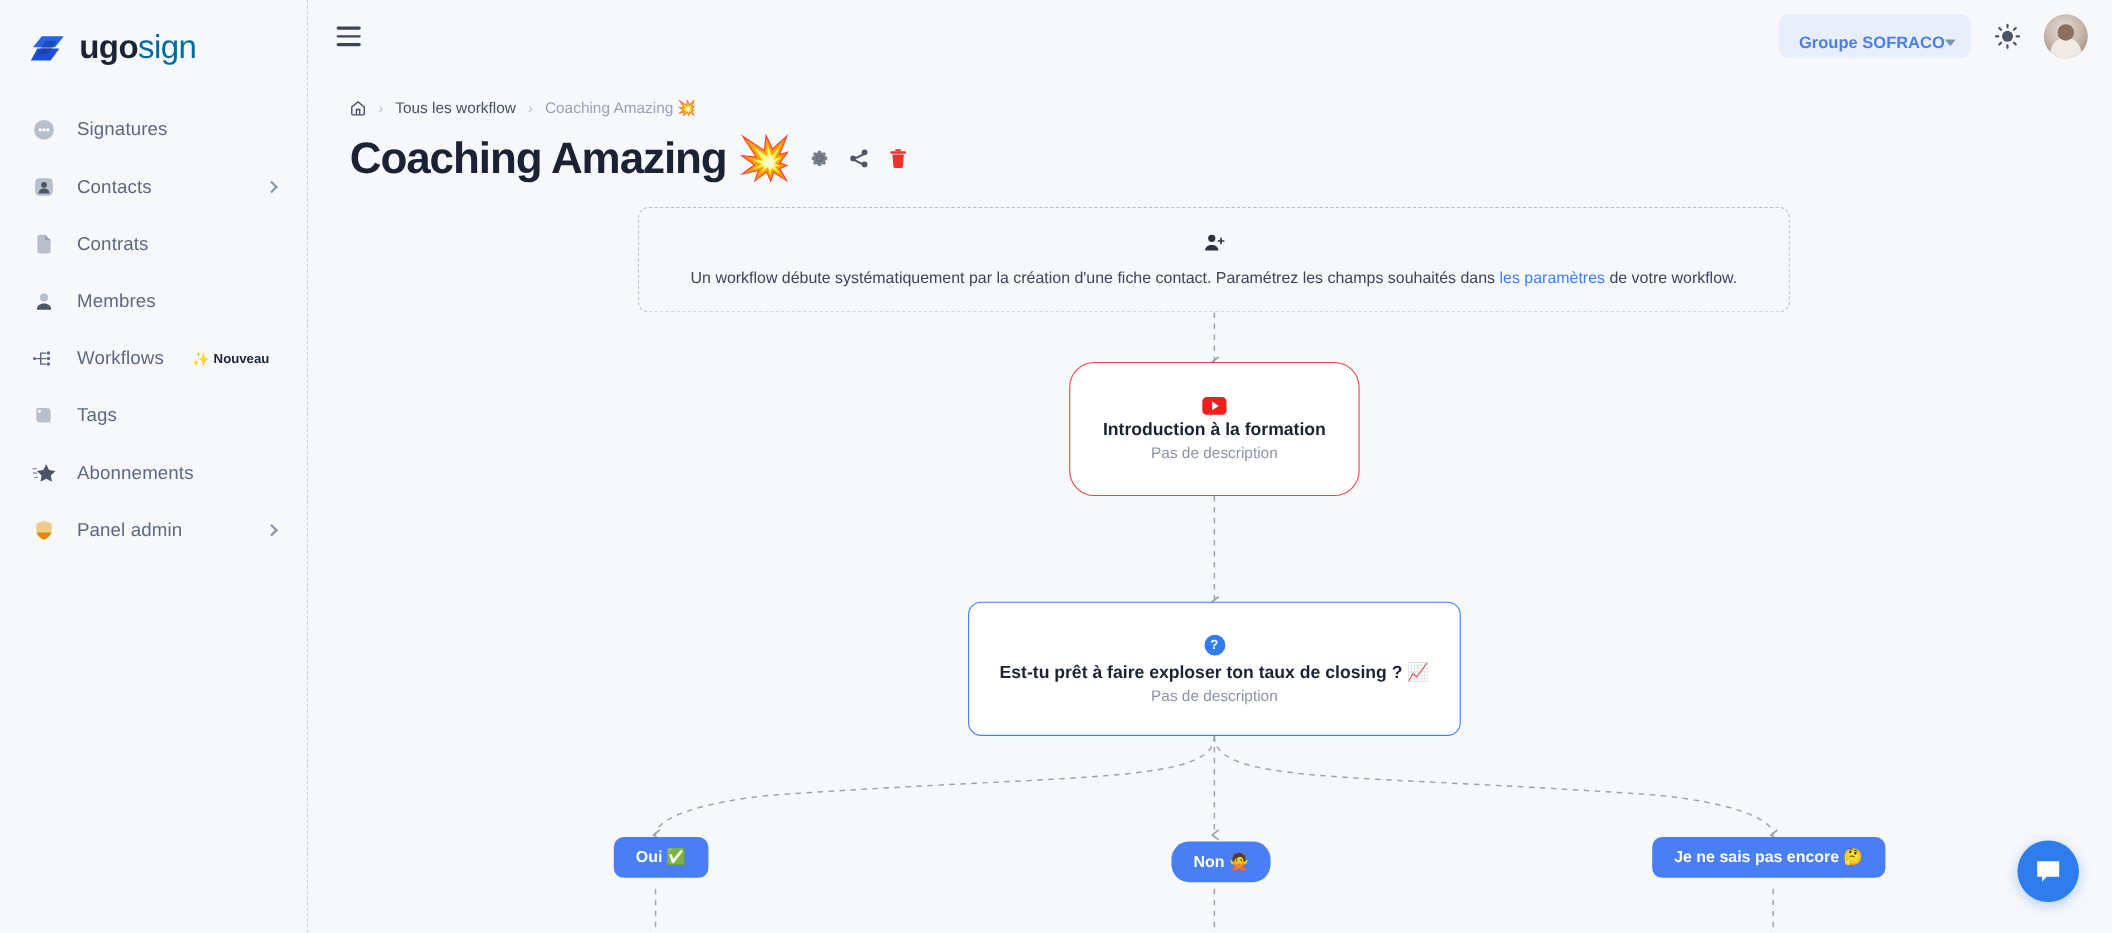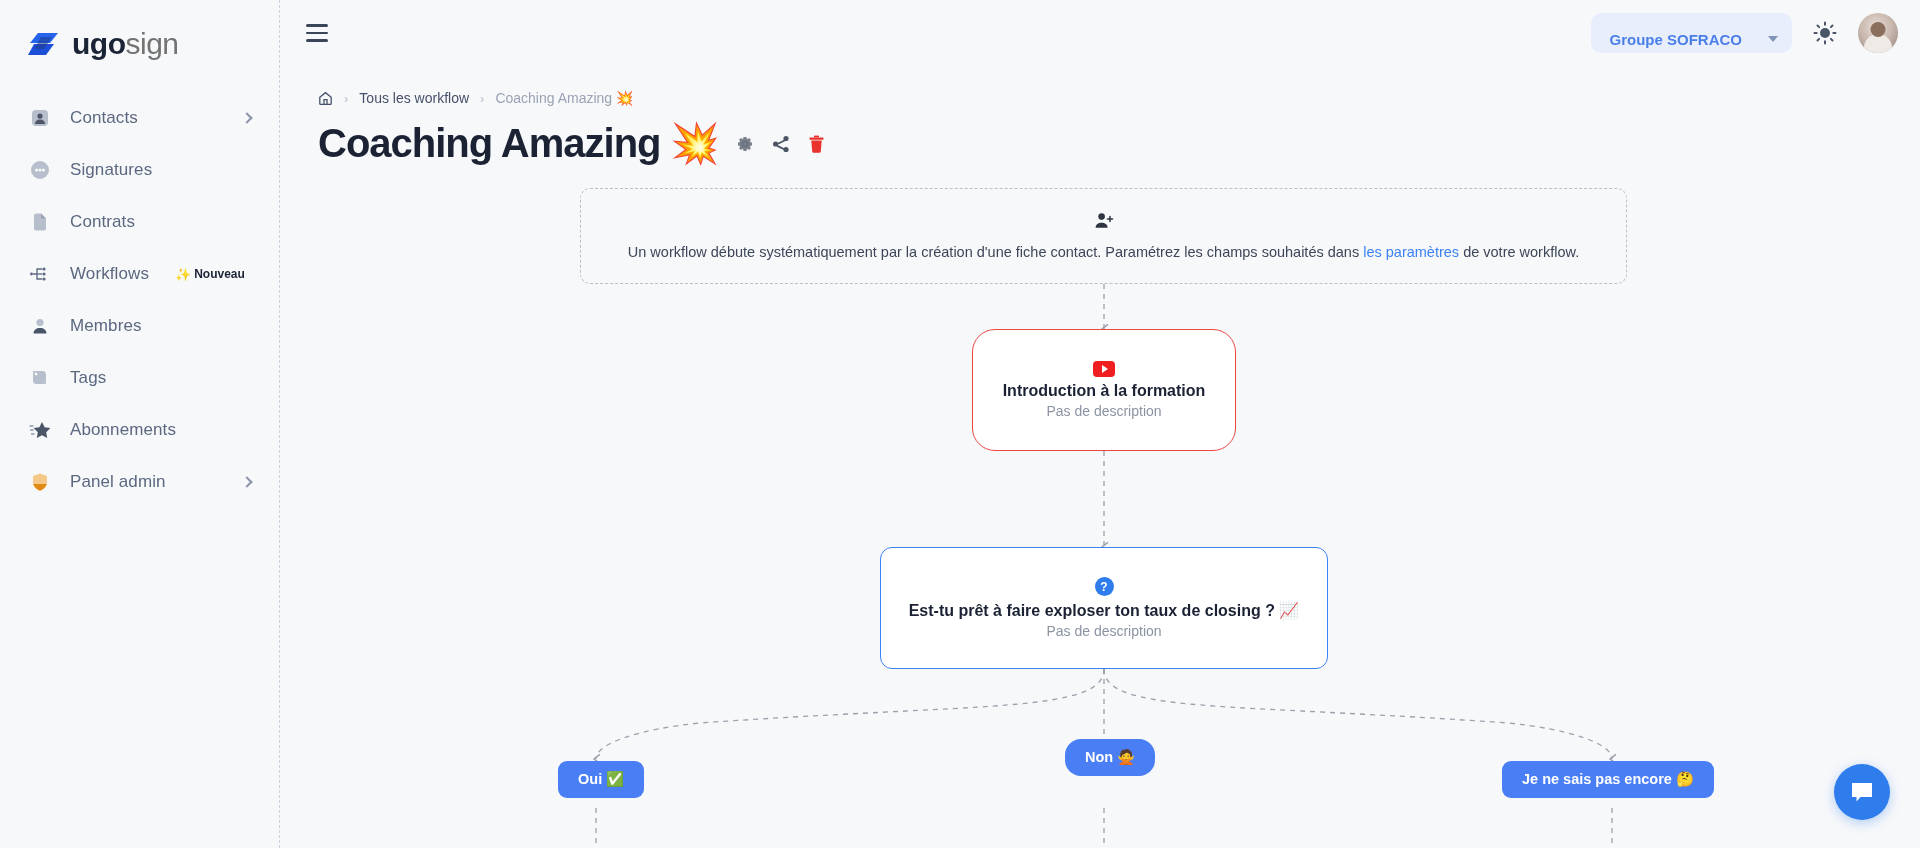--- a/index.html
+++ b/index.html
@@ -17,21 +17,21 @@
     width: 280px; height: 848px;
     background: #f7f8fa;
     border-right: 1px dashed #ccd2dd;
     flex: 0 0 280px;
     position: relative;
   }
   .brand { display: flex; align-items: center; gap: 10px; padding: 22px 0 0 28px; height: 66px; }
   .brand-mark { width: 34px; height: 26px; position: relative; }
   .brand-mark svg { display:block; }
   .brand-text { font-size: 30px; font-weight: 700; letter-spacing: -0.5px; color: #1b2336; }
-  .brand-text .lite { font-weight: 400; color: #737373; }
+  .brand-text .lite { font-weight: 400; color: #0369a1; }
 
   .user-card {
     margin: 20px 18px 0 18px;
     background: #f0f2f6;
     border: 1px solid #e6e9ef;
     border-radius: 14px;
     height: 62px;
     display: flex; align-items: center; gap: 14px;
     padding: 0 16px;
   }
@@ -94,21 +94,21 @@
   }
   .search-input {
     border: none; outline: none; background: transparent;
     font-family: "Liberation Sans", sans-serif; font-size: 15px;
     color: #38425a; width: 100%;
   }
   .search-input::placeholder { color: #a8b1c1; }
   .top-right { margin-left: auto; display: flex; align-items: center; gap: 18px; }
   .org-pill {
     background: #e8eefc; border-radius: 10px; height: 40px;
-    display: flex; align-items: center; gap: 26px; padding: 12px 14px 0 18px;
+    display: flex; align-items: center; padding: 12px 14px 0 18px;
     cursor: pointer;
   }
   .org-name { font-size: 15px; font-weight: 700; color: #4a7fe8; }
   .caret { width: 0; height: 0; border-left: 5px solid transparent; border-right: 5px solid transparent; border-top: 6px solid #7f93b5; }
   .theme-btn { width: 30px; height: 30px; display:flex; align-items:center; justify-content:center; cursor:pointer; }
   .avatar-top {
     width: 40px; height: 40px; border-radius: 50%;
     background: radial-gradient(circle at 45% 35%, #e8ded8 0%, #c9b9ae 45%, #8d7d74 100%);
     position: relative; overflow: hidden; cursor: pointer;
   }
@@ -194,77 +194,77 @@
       </span>
       <span class="brand-text"><span>ugo</span><span class="lite">sign</span></span>
     </div>
 
 
     <nav class="nav">
 
       <div class="nav-item">
         <span class="nav-ico">
           <svg width="22" height="22" viewBox="0 0 22 22">
-              <rect x="3" y="3" width="16" height="16" rx="4" fill="#b7bfcc"></rect>
-              <circle cx="11" cy="9" r="2.6" fill="#4a5568"></circle>
-              <path d="M6 17c0-3 2.4-4.6 5-4.6S16 14 16 17z" fill="#4a5568"></path>
-            </svg>
-        </span>
-        <span class="nav-label">Contacts</span>
-        <span class="chev"></span>
-      </div>
-
-      <div class="nav-item">
-        <span class="nav-ico">
-          <svg width="22" height="22" viewBox="0 0 22 22">
               <circle cx="11" cy="11" r="9" fill="#b7bfcc"></circle>
               <circle cx="7.5" cy="11" r="1.5" fill="#fff"></circle>
               <circle cx="11" cy="11" r="1.5" fill="#fff"></circle>
               <circle cx="14.5" cy="11" r="1.5" fill="#fff"></circle>
             </svg>
         </span>
         <span class="nav-label">Signatures</span>
       </div>
 
       <div class="nav-item">
         <span class="nav-ico">
           <svg width="22" height="22" viewBox="0 0 22 22">
+              <rect x="3" y="3" width="16" height="16" rx="4" fill="#b7bfcc"></rect>
+              <circle cx="11" cy="9" r="2.6" fill="#4a5568"></circle>
+              <path d="M6 17c0-3 2.4-4.6 5-4.6S16 14 16 17z" fill="#4a5568"></path>
+            </svg>
+        </span>
+        <span class="nav-label">Contacts</span>
+        <span class="chev"></span>
+      </div>
+
+      <div class="nav-item">
+        <span class="nav-ico">
+          <svg width="22" height="22" viewBox="0 0 22 22">
               <path d="M5 4.5a2 2 0 0 1 2-2h5l5 5v10a2 2 0 0 1-2 2H7a2 2 0 0 1-2-2z" fill="#b7bfcc"></path>
               <path d="M12 2.5l5 5h-5z" fill="#98a2b3"></path>
             </svg>
         </span>
         <span class="nav-label">Contrats</span>
+      </div>
+
+      <div class="nav-item">
+        <span class="nav-ico">
+          <svg width="22" height="22" viewBox="0 0 22 22">
+              <circle cx="11" cy="7.5" r="3.6" fill="#b7bfcc"></circle>
+              <path d="M4.5 18.5c0-3.6 2.9-5.6 6.5-5.6s6.5 2 6.5 5.6z" fill="#4a5568"></path>
+            </svg>
+        </span>
+        <span class="nav-label">Membres</span>
       </div>
 
       <div class="nav-item">
         <span class="nav-ico">
           <svg width="22" height="22" viewBox="0 0 22 22" fill="none" stroke="#5c6880" stroke-width="1.3">
             <circle cx="2.5" cy="11" r="1.4" fill="#5c6880" stroke="none"></circle>
             <path d="M4 11h4M8 11V6h5M8 11v5h5"></path>
             <circle cx="15" cy="6" r="1.6" fill="#5c6880" stroke="none"></circle>
             <circle cx="15" cy="11" r="1.6" fill="#5c6880" stroke="none"></circle>
             <circle cx="15" cy="16" r="1.6" fill="#5c6880" stroke="none"></circle>
             <path d="M8 11h5"></path>
           </svg>
         </span>
         <span class="nav-label">Workflows</span>
         <span class="badge-new">
           <span class="spark">✨</span>
           <span>Nouveau</span>
         </span>
-      </div>
-
-      <div class="nav-item">
-        <span class="nav-ico">
-          <svg width="22" height="22" viewBox="0 0 22 22">
-              <circle cx="11" cy="7.5" r="3.6" fill="#b7bfcc"></circle>
-              <path d="M4.5 18.5c0-3.6 2.9-5.6 6.5-5.6s6.5 2 6.5 5.6z" fill="#4a5568"></path>
-            </svg>
-        </span>
-        <span class="nav-label">Membres</span>
       </div>
 
       <div class="nav-item">
         <span class="nav-ico">
           <svg width="22" height="22" viewBox="0 0 22 22">
               <rect x="4" y="4" width="13" height="13" rx="3.5" fill="#b7bfcc"></rect>
               <circle cx="7" cy="7" r="1.3" fill="#fff"></circle>
               <path d="M3.6 3.4l2.6 1.2-1.2 2.2z" fill="#b7bfcc"></path>
               <path d="M17.4 17.6l-2.6-1.2 1.2-2.2z" fill="#b7bfcc"></path>
             </svg>
@@ -404,21 +404,21 @@
         <span class="n-ico">
             <span class="q-ico">?</span>
           </span>
         <span class="n-title">Est-tu prêt à faire exploser ton taux de closing ? 📈</span>
         <span class="n-sub">Pas de description</span>
       </div>
 
       <div class="choice" style="left:278px; top:578px;">
         <span>Oui ✅</span>
       </div>
-      <div class="choice" style="left:785px; top:556px;border-radius:16px;">
+      <div class="choice" style="left:785px; top:582px;border-radius:16px;">
         <span>Non 🙅</span>
       </div>
       <div class="choice" style="left:1222px; top:578px;">
         <span>Je ne sais pas encore 🤔</span>
       </div>
 
     </div>
 
     <div class="chat-fab">
       <svg width="26" height="24" viewBox="0 0 26 24">

